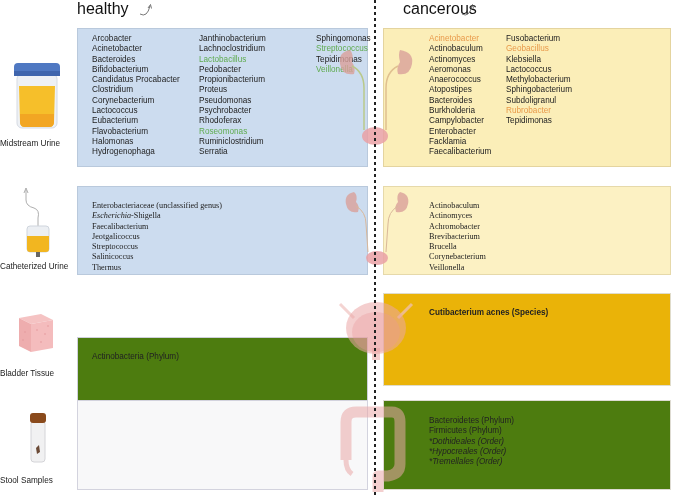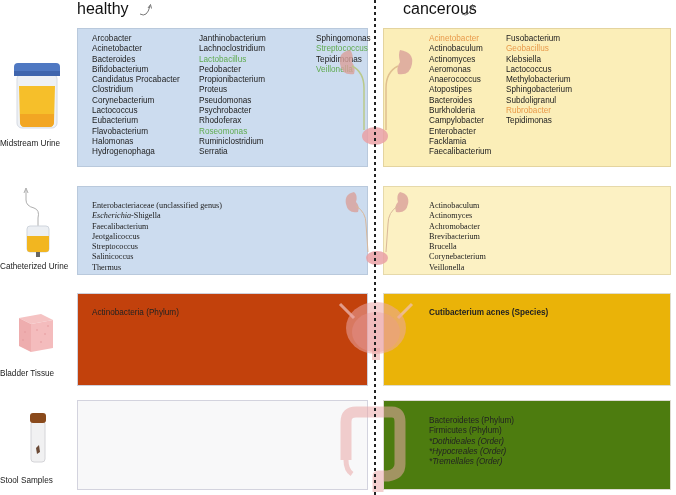--- a/index.html
+++ b/index.html
@@ -10,21 +10,21 @@
   .box { position: absolute; border: 1px solid; }
   .row1 .box { top: 28px; height: 139px; }
   .row2 .box { top: 186px; height: 89px; font-family: Liberation Serif, serif; }
   .row3 .box { top: 293px; height: 93px; }
   .row4 .box { top: 400px; height: 90px; }
   .left { left: 77px; width: 291px; }
   .right { left: 383px; width: 288px; }
   .row1 .left, .row2 .left { background: #ccdcef; border-color: #b9c9dc; }
   .row1 .right { background: #fbeeb8; border-color: #e4d49f; }
   .row2 .right { background: #fcf1c3; border-color: #e6d9aa; }
-  .row3 .left { background: #c2410c; border-color: #cfd0dc; }
+  .row3 .left { background: #4d7c0f; border-color: #cfd0dc; margin-top: 44px; }
   .row3 .right { background: #eab308; border-color: #e0dccb; font-weight: bold; }
   .row4 .left { background: #f8f8f9; border-color: #d3d3de; }
   .row4 .right { background: #4d7c0f; border-color: #dedbd2; }
   .col { position: absolute; font-size: 8.2px; line-height: 10.3px; white-space: nowrap; }
   .col div { height: 10.3px; }
   .g { color: #5fab4f; }
   .o { color: #e8994a; }
   .it { font-style: italic; }
   .label { position: absolute; font-size: 8.2px; color: #222; text-align: left; width: 77px; left: 0; }
   .divider { position: absolute; left: 374px; top: 0; width: 2px; height: 495px;

